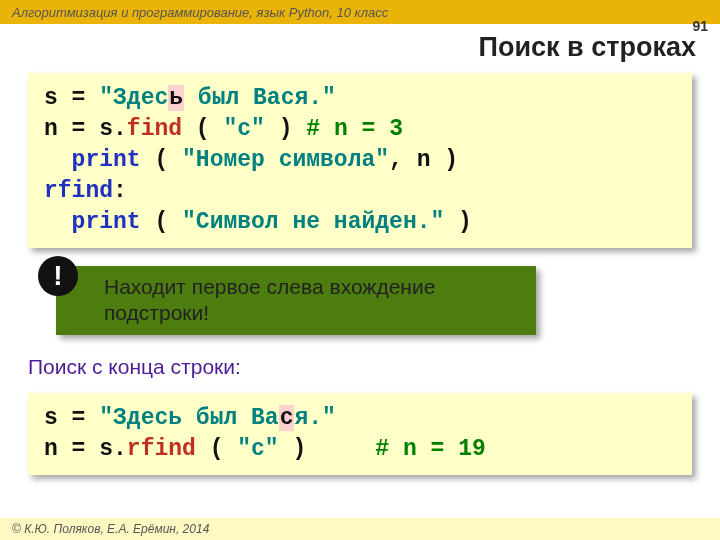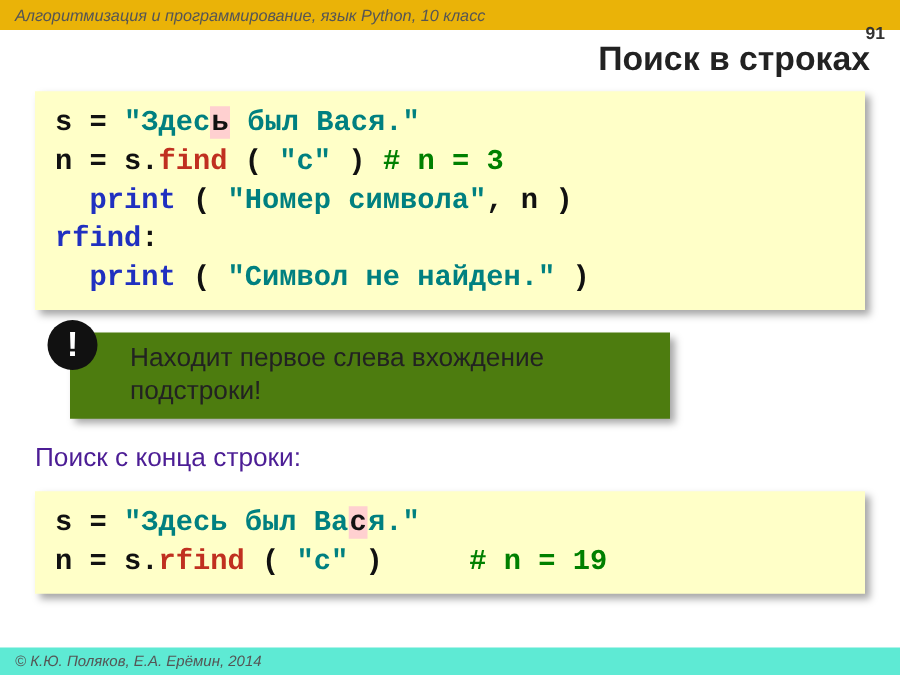--- a/index.html
+++ b/index.html
@@ -88,21 +88,21 @@
     font-weight: normal;
     color: #4c1d95;
     padding: 6px 28px 6px 28px;
   }
   .footer-strip {
     position: absolute;
     bottom: 0;
     left: 0;
     right: 0;
     height: 22px;
-    background: #5eead4;
+    background: #fef9c3;
     display: flex;
     align-items: center;
     padding: 0 12px;
     font-size: 12px;
     color: #555;
     gap: 16px;
   }
   .footer-strip .copy { font-style: italic; }
   .footer-strip .url { font-style: italic; color: #666; }
 </style>

